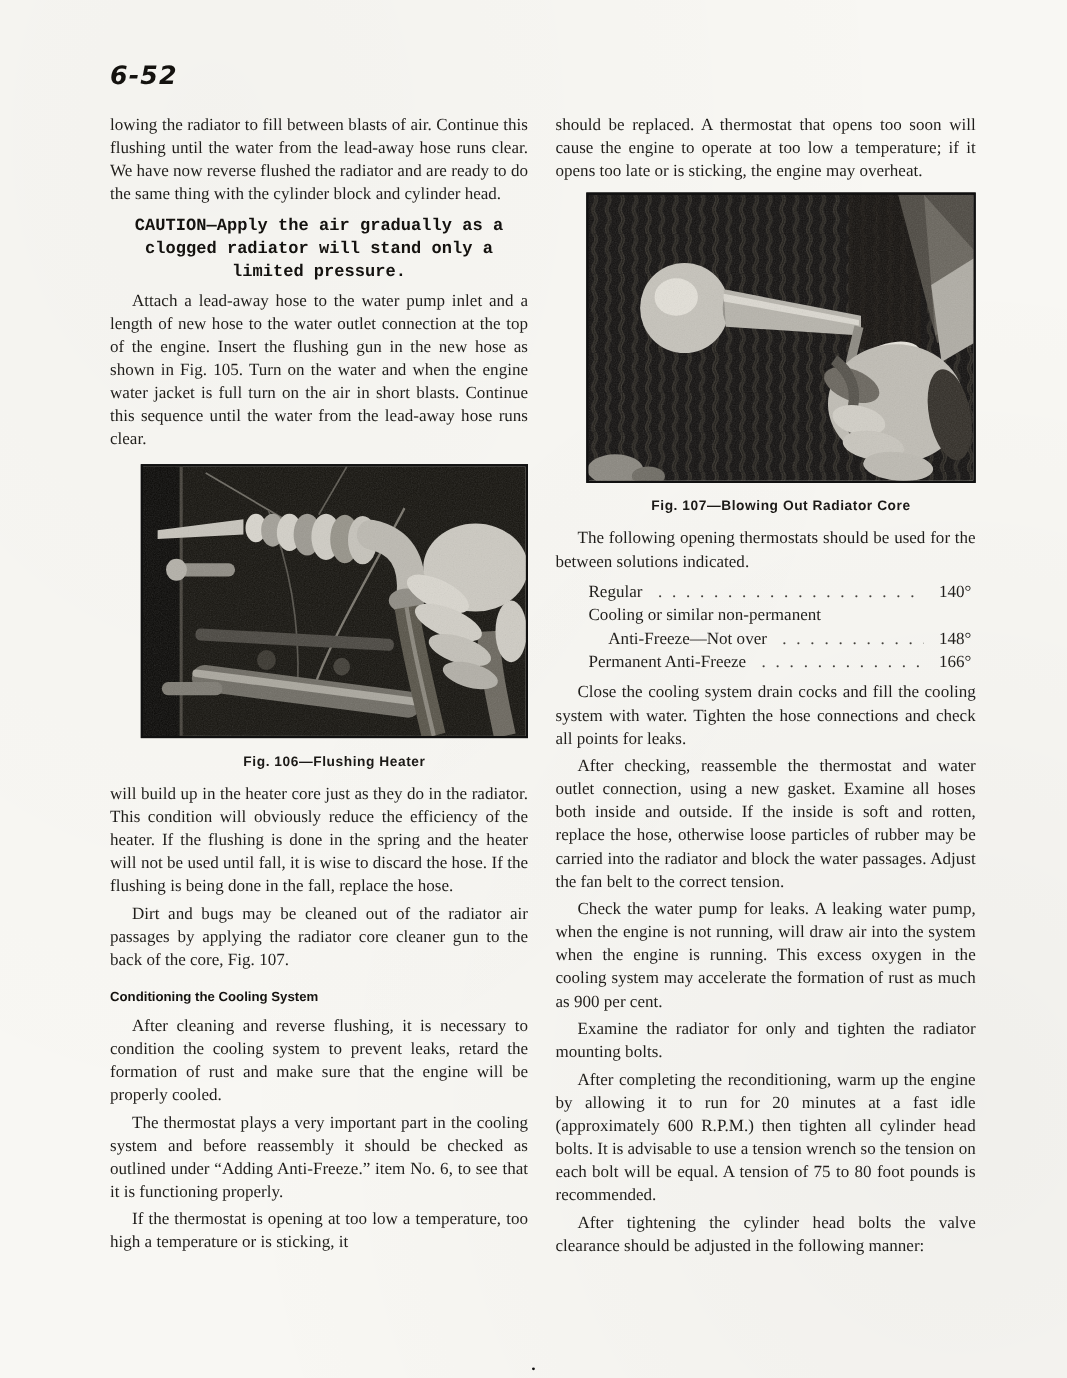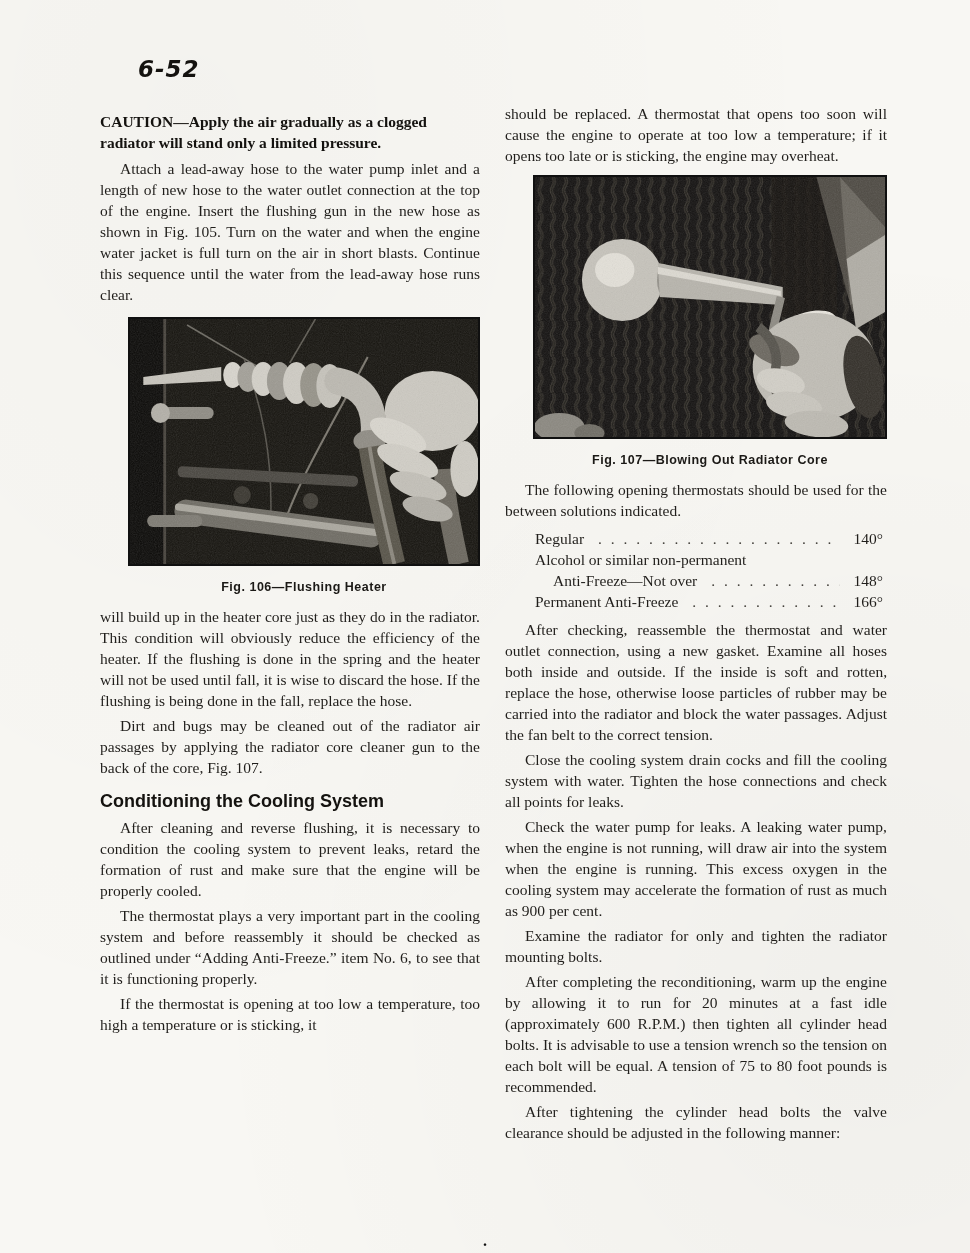--- a/index.html
+++ b/index.html
@@ -12,40 +12,40 @@
   .scan-tint{
     position:absolute;inset:0;pointer-events:none;
     background:
       radial-gradient(ellipse at 20% 10%, rgba(0,0,0,0.02), transparent 60%),
       radial-gradient(ellipse at 90% 80%, rgba(0,0,0,0.03), transparent 55%);
   }
   .page-number{
     position:absolute;left:100px;top:56px;
     font-family:"DejaVu Sans", sans-serif;
     font-weight:bold;font-style:italic;
-    font-size:23px;letter-spacing:1px;color:#14120f;margin-left:38px;
+    font-size:23px;letter-spacing:1px;color:#14120f;
   }
   .col{
     position:absolute;top:103px;
     font-size:15.5px;line-height:21px;
     text-align:justify;
   }
   .col-left{left:100px;width:380px;}
   .col-right{left:505px;width:382px;}
   .para{margin:4px 0 0;}
   .para.first{margin-top:0;}
   .ind{text-indent:20px;}
   .caution{
-    font-family:Liberation Serif, serif;
+    font-family:Liberation Mono, monospace;
     font-weight:700;font-size:15.5px;line-height:21px;
-    margin:8px 0 5px;text-align:left;color:#14120f;
+    margin:8px 0 5px;text-align:center;color:#14120f;
   }
   .section-heading{
     font-family:"Liberation Sans", sans-serif;
-    font-weight:700;font-size:18px;line-height:21px;
+    font-weight:700;font-size:12px;line-height:21px;
     margin:13px 0 5px;text-align:left;color:#14120f;
   }
   .figure{margin:12px 0 8px;padding-left:28px;}
   .figure-right{margin-top:9px;}
   .photo-frame{
     border:2px solid #101010;background:#101010;
     box-shadow:inset 0 0 0 1px #d9d6cf;
   }
   .photo-frame svg{display:block;}
   .fig-caption{
@@ -70,20 +70,21 @@
   }
 </style>
 </head>
 <body>
 
 <div class="scan-tint"></div>
 
 <div class="page-number">6-52</div>
 
 <div class="col col-left">
+  <p class="para first">lowing the radiator to fill between blasts of air. Continue this flushing until the water from the lead-away hose runs clear. We have now reverse flushed the radiator and are ready to do the same thing with the cylinder block and cylinder head.</p>
   <p class="caution">CAUTION—Apply the air gradually as a clogged radiator will stand only a limited pressure.</p>
   <p class="para ind">Attach a lead-away hose to the water pump inlet and a length of new hose to the water outlet connection at the top of the engine. Insert the flushing gun in the new hose as shown in Fig. 105. Turn on the water and when the engine water jacket is full turn on the air in short blasts. Continue this sequence until the water from the lead-away hose runs clear.</p>
 
   <div class="figure">
     <div class="photo-frame">
 
       <svg width="100%" height="245" viewBox="0 0 366 245" preserveAspectRatio="none">
         <defs>
           <filter id="grainA" x="0" y="0" width="100%" height="100%">
             <feTurbulence type="fractalNoise" baseFrequency="0.9" numOctaves="2"></feTurbulence>
@@ -187,35 +188,35 @@
 
   <p class="para ind">The following opening thermostats should be used for the between solutions indicated.</p>
 
   <div class="thermo-list">
     <div class="t-row">
       <span class="t-label">Regular</span>
       <span class="t-leader">. . . . . . . . . . . . . . . . . . . . . . . . . . . . . . . . . . . .</span>
       <span class="t-value">140°</span>
     </div>
     <div class="t-row">
-      <span class="t-label">Alcohol or similar non-permanent</span>
+      <span class="t-label">Cooling or similar non-permanent</span>
     </div>
     <div class="t-row indent2">
       <span class="t-label">Anti-Freeze—Not over</span>
       <span class="t-leader">. . . . . . . . . . . . . . . . . . . . . . . . . . . . . . . . . . . .</span>
       <span class="t-value">148°</span>
     </div>
     <div class="t-row">
       <span class="t-label">Permanent Anti-Freeze</span>
       <span class="t-leader">. . . . . . . . . . . . . . . . . . . . . . . . . . . . . . . . . . . .</span>
       <span class="t-value">166°</span>
     </div>
   </div>
 
+  <p class="para ind">Close the cooling system drain cocks and fill the cooling system with water. Tighten the hose connections and check all points for leaks.</p>
   <p class="para ind">After checking, reassemble the thermostat and water outlet connection, using a new gasket. Examine all hoses both inside and outside. If the inside is soft and rotten, replace the hose, otherwise loose particles of rubber may be carried into the radiator and block the water passages. Adjust the fan belt to the correct tension.</p>
-  <p class="para ind">Close the cooling system drain cocks and fill the cooling system with water. Tighten the hose connections and check all points for leaks.</p>
   <p class="para ind">Check the water pump for leaks. A leaking water pump, when the engine is not running, will draw air into the system when the engine is running. This excess oxygen in the cooling system may accelerate the formation of rust as much as 900 per cent.</p>
   <p class="para ind">Examine the radiator for only and tighten the radiator mounting bolts.</p>
   <p class="para ind">After completing the reconditioning, warm up the engine by allowing it to run for 20 minutes at a fast idle (approximately 600 R.P.M.) then tighten all cylinder head bolts. It is advisable to use a tension wrench so the tension on each bolt will be equal. A tension of 75 to 80 foot pounds is recommended.</p>
   <p class="para ind">After tightening the cylinder head bolts the valve clearance should be adjusted in the following manner:</p>
 </div>
 
 <div class="bottom-mark">.</div>
 
 </body></html>

